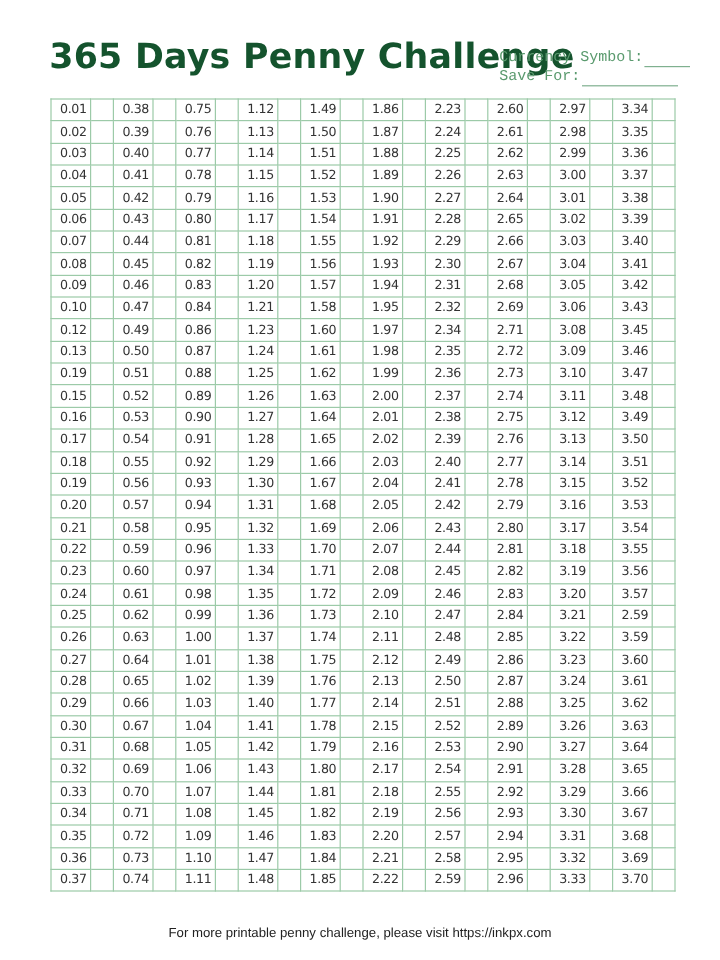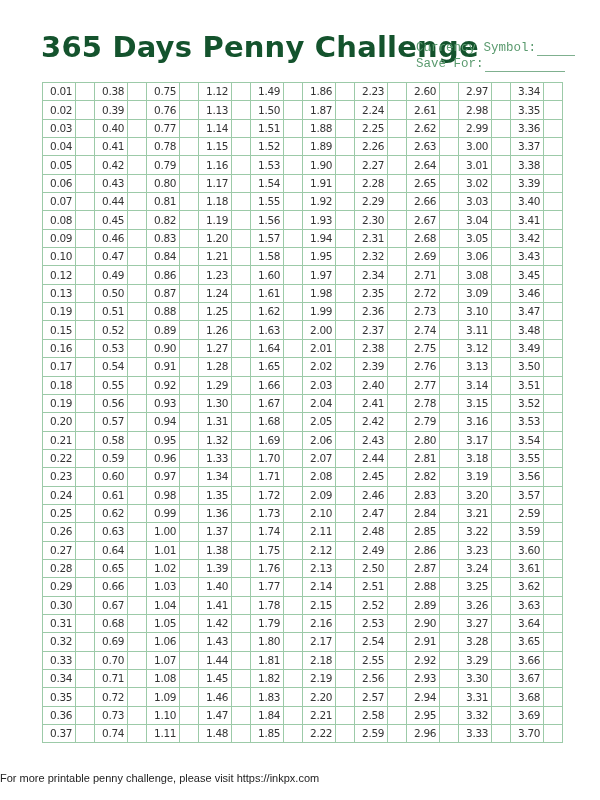--- a/index.html
+++ b/index.html
@@ -4,21 +4,21 @@
 <style>
   html, body { margin:0; padding:0; background:#ffffff; }
   body { width:600px; height:800px; position:relative; overflow:hidden; font-family:"DejaVu Sans", sans-serif; }
   .title { position:absolute; left:41px; top:30px; font-size:29px; font-weight:bold; color:#14532d; letter-spacing:0.2px; white-space:nowrap; }
   .fields { position:absolute; left:416px; top:40px; font-family:"Liberation Sans", sans-serif; font-size:12.5px; color:#5a9a6e; line-height:16px; }
   .field { display:flex; align-items:flex-end; white-space:nowrap;font-family:Liberation Mono, monospace; }
   .line { display:inline-block; border-bottom:1px solid #7fb08f; height:12px; margin-left:1px; }
   .grid { position:absolute; left:42px; top:82px; width:516px; border-collapse:collapse; table-layout:fixed;padding-left:30px; }
   .grid td { border:1px solid #9ccaa8; height:17.35px; padding:0 0 0 7px; font-size:10.5px; color:#333; font-family:"DejaVu Sans", sans-serif; letter-spacing:-0.3px; line-height:17px; }
   .grid td.chk { padding:0; }
-  .footer { position:absolute; left:0; width:600px; top:772px; font-family:"Liberation Sans", sans-serif; font-size:11px; color:#222; }
+  .footer { position:absolute; left:0; width:600px; top:772px; text-align:center; font-family:"Liberation Sans", sans-serif; font-size:11px; color:#222; }
 </style>
 </head>
 <body>
 
 <div class="title">365 Days Penny Challenge</div>
 
 <div class="fields">
   <div class="field">
     <span>Currency Symbol:</span>
     <span class="line" style="width:38px"></span>

